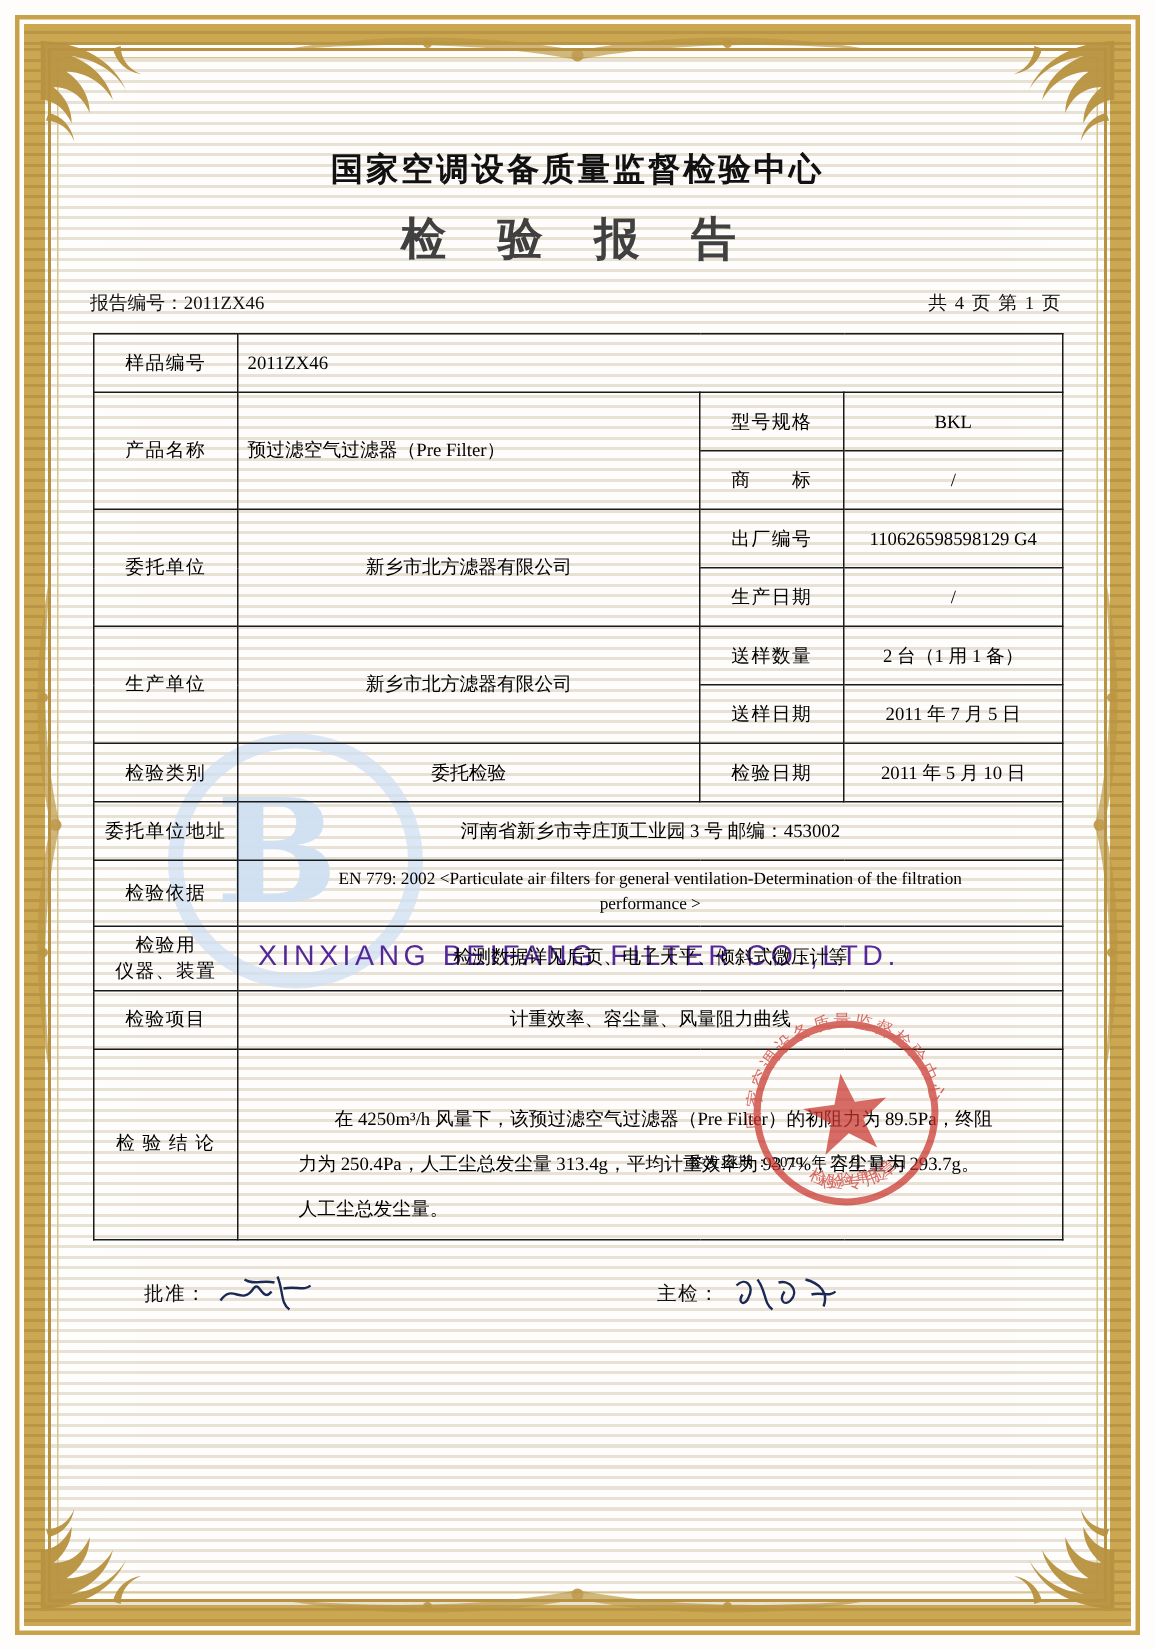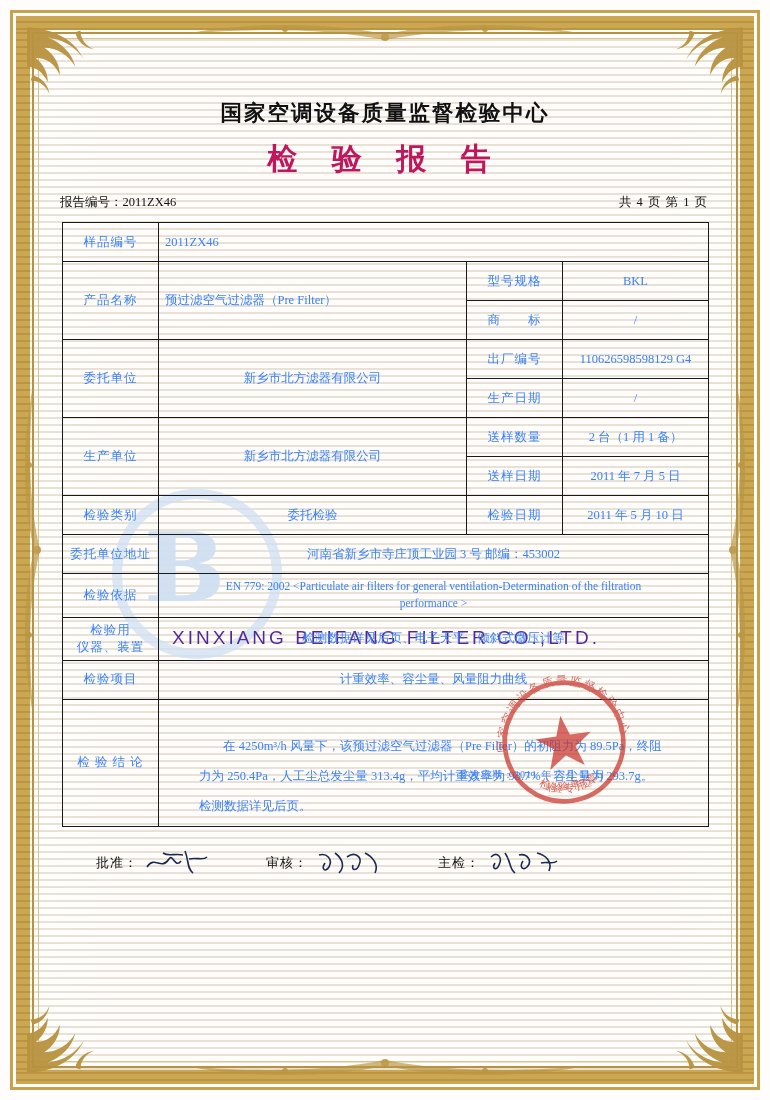--- a/index.html
+++ b/index.html
@@ -101,21 +101,21 @@
     letter-spacing: 2px;
     color: #111;
     margin-top: 38px;
     font-family: "DejaVu Serif", "Liberation Serif", serif;
   }
   .doc-title {
     text-align: center;
     font-size: 30px;
     font-weight: bold;
     letter-spacing: 12px;
-    color: #be185d;
+    color: #404040;
     margin-top: 12px;
     font-family: "DejaVu Serif", "Liberation Serif", serif;
   }
   .meta-row {
     position: relative;
     margin-top: 14px;
     height: 20px;
     font-size: 12.5px;
     color: #111;
   }
@@ -123,21 +123,21 @@
   .meta-right { position: absolute; right: 10px; top: 0; letter-spacing: 1px; text-align: right; }
 
   
   table.report {
     margin-top: 8px;
     width: 646px;
     margin-left: 10px;
     border-collapse: collapse;
     table-layout: fixed;
     font-size: 12.5px;
-    color: #3b82f6;
+    color: #000000;
   }
   table.report td {
     border: 1px solid #1a1a1a;
     padding: 4px 6px;
     vertical-align: middle;
     height: 30px;
   }
   .lbl {
     text-align: center;
     letter-spacing: 1px;
@@ -430,21 +430,21 @@
         <tr>
           <td class="lbl">检验项目</td>
           <td class="val-center" colspan="3">计重效率、容尘量、风量阻力曲线</td>
         </tr>
         <tr>
           <td class="conclusion-label">检 验 结 论</td>
           <td class="conclusion-body" colspan="3">
             <div class="concl-text">
               <p class="concl-p1">在 4250m³/h 风量下，该预过滤空气过滤器（Pre Filter）的初阻力为 89.5Pa，终阻</p>
               <p>力为 250.4Pa，人工尘总发尘量 313.4g，平均计重效率为 93.7%，容尘量为 293.7g。</p>
-              <p>检测数据详见后页。</p>
+              <p>人工尘总发尘量。</p>
             </div>
 
             <div class="sign-date">签发日期：2011 年 7 月 11 日</div>
 
             <div class="seal">
               <svg viewBox="0 0 200 200">
                 <defs>
                   <path id="sealTopArc" d="M26 100 A74 74 0 0 1 174 100"></path>
                   <path id="sealBotArc" d="M36 100 A64 64 0 0 0 164 100"></path>
                 </defs>
@@ -468,28 +468,20 @@
 
     <div class="sig-row">
       <div class="sig-item sig-a">
         <span class="sig-label">批准：</span>
         <span class="sig-scribble">
           <svg width="64" height="30" viewBox="0 0 64 30" fill="none" stroke="currentColor" stroke-width="1.6">
             <path d="M2 20 C10 8 16 24 24 12 C28 6 30 22 36 14 M18 6 C24 10 30 6 38 8 M40 4 C44 14 42 22 48 26 M44 12 C52 10 58 14 62 10"></path>
           </svg>
         </span>
       </div>
-      <div class="sig-item sig-b">
-        <span class="sig-label">审核：</span>
-        <span class="sig-scribble">
-          <svg width="68" height="30" viewBox="0 0 68 30" fill="none" stroke="currentColor" stroke-width="1.6">
-            <path d="M4 8 C12 6 18 12 14 20 C10 26 6 22 10 16 M20 6 C28 12 30 20 24 26 M32 10 C40 4 48 10 44 18 C42 24 36 24 38 18 M50 6 C58 10 64 18 60 26"></path>
-          </svg>
-        </span>
-      </div>
       <div class="sig-item sig-c">
         <span class="sig-label">主检：</span>
         <span class="sig-scribble">
           <svg width="72" height="30" viewBox="0 0 72 30" fill="none" stroke="currentColor" stroke-width="1.6">
             <path d="M4 10 C10 4 16 10 12 18 C10 24 4 22 8 16 M18 6 C24 14 22 22 28 26 M32 8 C40 6 46 14 40 20 C36 24 32 20 36 14 M50 6 C58 8 66 14 62 24 M54 16 C60 14 66 18 70 14"></path>
           </svg>
         </span>
       </div>
     </div>
 

